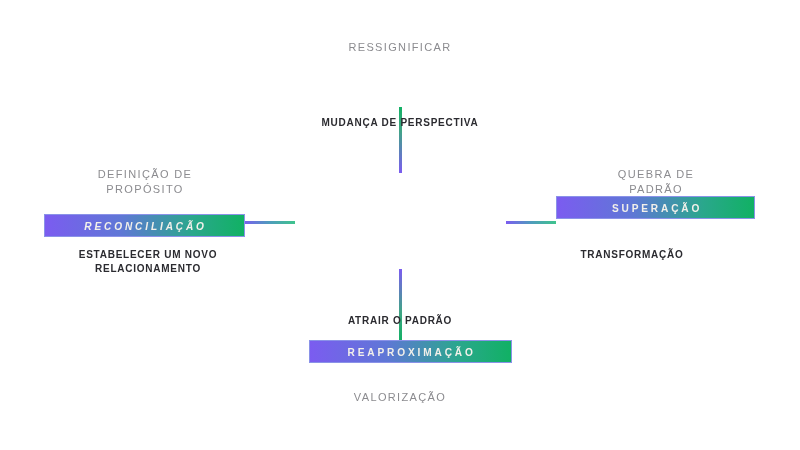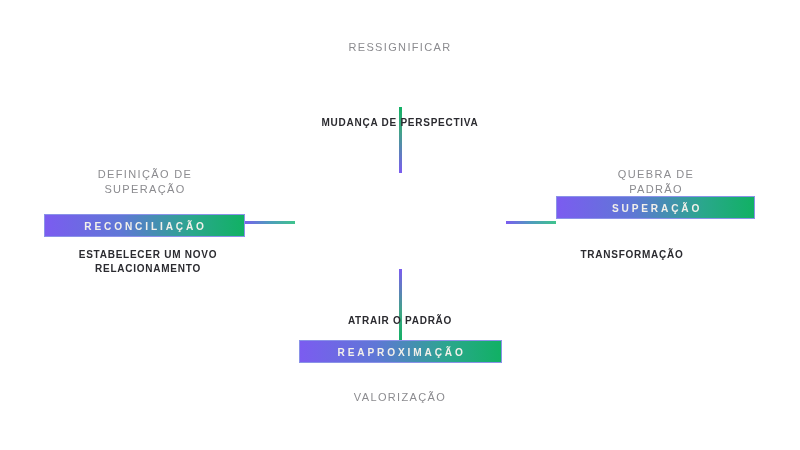--- a/index.html
+++ b/index.html
@@ -97,22 +97,22 @@
     font-family: "Liberation Sans Narrow", "Liberation Sans", sans-serif;
     font-size: 11px;
     font-weight: bold;
     letter-spacing: 3.1px;
     text-indent: 3.1px;
     transform: scaleX(0.92);
     white-space: nowrap;
   }
 
   .bar-top    { left: 299px; top: 85px;  width: 203px; }
-  .bar-bottom { left: 299px; top: 340px; width: 203px; }
-  .bar-left   { left: 44px;  top: 214px; width: 201px; }
+  .bar-bottom { left: 309px; top: 340px; width: 203px; }
+  .bar-left   { left: 44px;  top: 214px; width: 201px; font-style: italic; }
   .bar-right  { left: 556px; top: 196px; width: 199px; }
 
   
   .cap {
     position: absolute;
     text-align: center;
     white-space: pre-line;
   }
   .cap-muted {
     color: #8b8b8f;
@@ -147,21 +147,21 @@
   <div class="conn conn-v conn-bottom"></div>
   <div class="conn conn-h conn-left"></div>
   <div class="conn conn-h conn-right"></div>
 
   <div class="cap cap-muted cap-top-outer">RESSIGNIFICAR</div>
 
 
   <div class="cap cap-strong cap-top-inner">MUDANÇA DE PERSPECTIVA</div>
 
   <div class="cap cap-muted cap-left-outer">DEFINIÇÃO DE
-SUPERAÇÃO</div>
+PROPÓSITO</div>
 
   <div class="bar bar-left">
     <span class="bar-label">RECONCILIAÇÃO</span>
   </div>
 
   <div class="cap cap-strong cap-left-inner">ESTABELECER UM NOVO
 RELACIONAMENTO</div>
 
   <div class="cap cap-muted cap-right-outer">QUEBRA DE
 PADRÃO</div>

